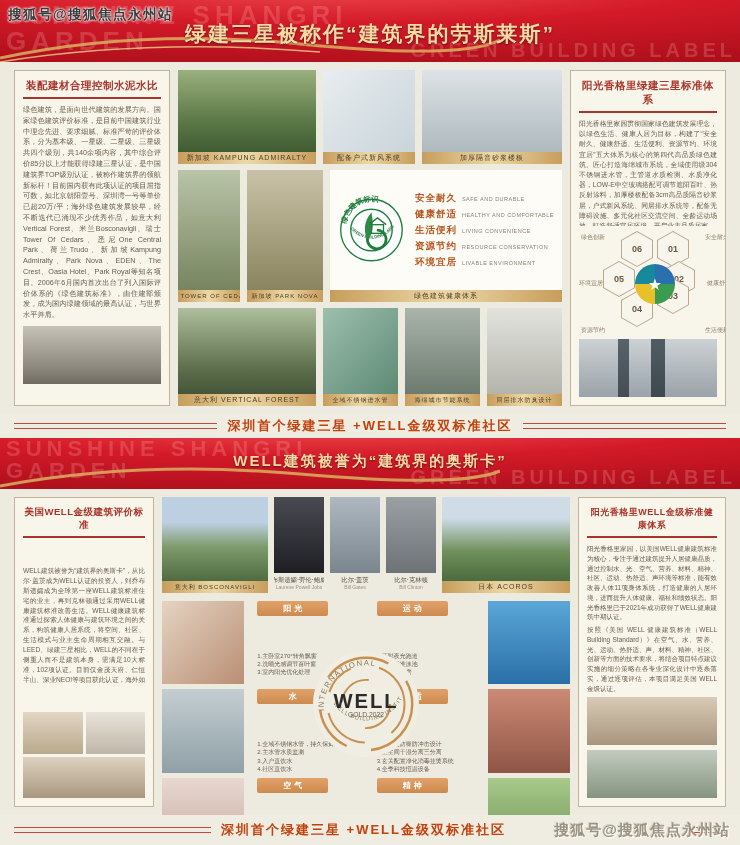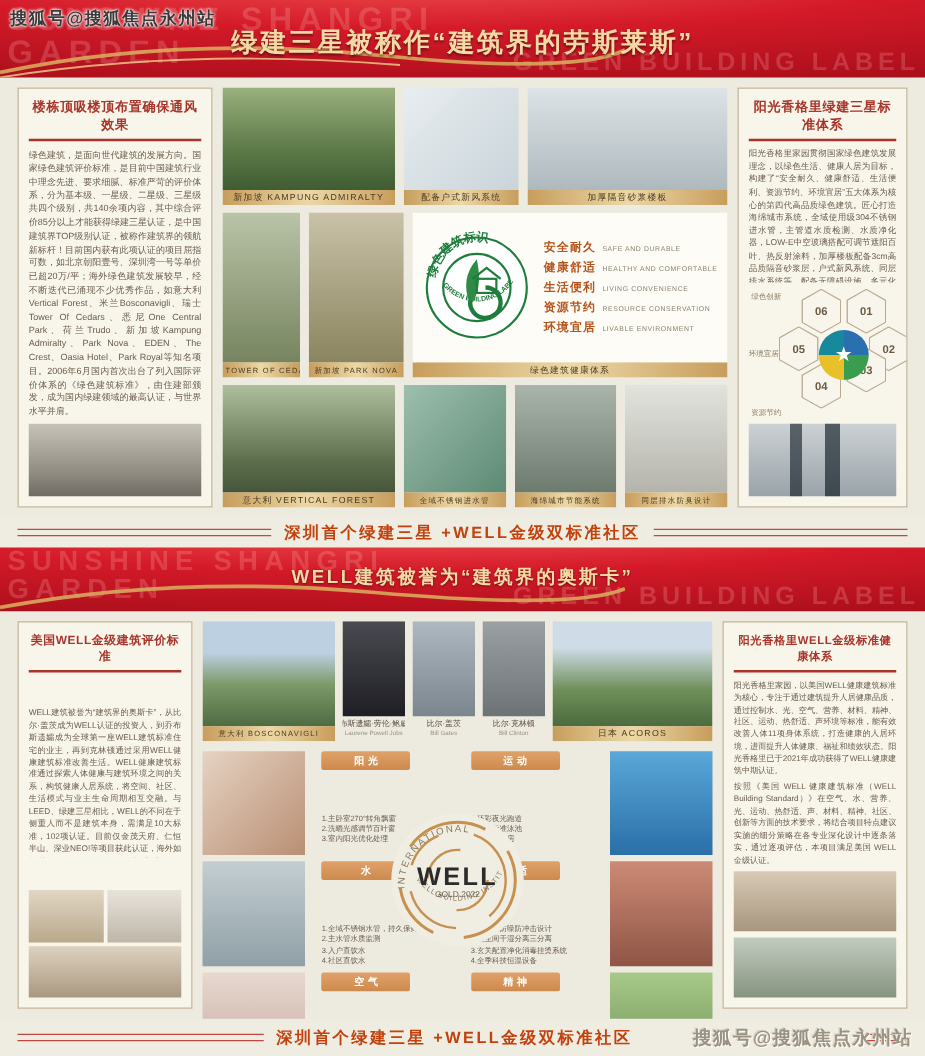--- a/index.html
+++ b/index.html
@@ -19,21 +19,21 @@
   .bwm-right{right:4px;bottom:2px;font-size:20px;letter-spacing:4px;}
   .swoosh{position:absolute;left:0;bottom:0;}
   .wm-top{position:absolute;left:8px;top:6px;font-size:14px;font-weight:bold;color:#3a3a3a;
     text-shadow:0 0 3px #fff,0 0 2px #fff,0 0 1px #fff;letter-spacing:1px;z-index:5;}
 
   
   .sec{display:flex;gap:8px;padding:8px 14px;box-sizing:border-box;}
   .sec1{height:352px;background:#edeadf;}
   .sec2{height:326px;background:#edeadf;}
   .panel{background:#f8f5ea;border:1px solid #c3b499;padding:8px;box-sizing:border-box;display:flex;flex-direction:column;overflow:hidden;}
-  .panelL1{width:156px;}  .panelR1{width:136px;}
+  .panelL1{width:156px;}  .panelR1{width:156px;}
   .panelL2{width:140px;gap:22px;}  .panelR2{width:148px;}
   .mid{flex:1;display:flex;flex-direction:column;min-width:0;}
   .ptitle{color:#a8352b;font-weight:bold;font-size:10.5px;text-align:center;letter-spacing:0.5px;
     padding-bottom:4px;border-bottom:2px solid #a8352b;margin-bottom:6px;flex:0 0 auto;}
   .pbody{font-size:7.2px;color:#6a5c4c;line-height:1.5;text-align:justify;flex:0 1 auto;overflow:hidden;}
 
   
   .img{flex:1 1 auto;min-height:0;}
   .cap{height:12px;flex:0 0 12px;background:linear-gradient(90deg,#c79d5c,#ecd8a6 50%,#c79d5c);
     font-size:7px;color:#4a3a22;display:flex;align-items:center;justify-content:center;letter-spacing:1px;white-space:nowrap;overflow:hidden;}
@@ -138,21 +138,21 @@
       <path d="M0,58 Q140,28 300,44 T500,40" fill="none" stroke="#d9a75c" stroke-width="3" opacity="0.9"></path>
       <path d="M0,62 Q150,38 320,52" fill="none" stroke="#f0cf8e" stroke-width="1.5" opacity="0.8"></path>
     </svg>
     <div class="btitle">绿建三星被称作“建筑界的劳斯莱斯”</div>
     <div class="wm-top">搜狐号@搜狐焦点永州站</div>
   </div>
 
   <div class="sec sec1">
 
     <div class="panel panelL1">
-      <div class="ptitle">楼栋顶吸楼顶布置确保通风效果</div>
+      <div class="ptitle">装配建材合理控制水泥水比</div>
       <div class="pbody">绿色建筑，是面向世代建筑的发展方向。国家绿色建筑评价标准，是目前中国建筑行业中理念先进、要求细腻、标准严苛的评价体系，分为基本级、一星级、二星级、三星级共四个级别，共140余项内容，其中综合评价85分以上才能获得绿建三星认证，是中国建筑界TOP级别认证，被称作建筑界的领航新标杆！目前国内获有此项认证的项目屈指可数，如北京朝阳壹号、深圳湾一号等单价已超20万/平；海外绿色建筑发展较早，经不断迭代已涌现不少优秀作品，如意大利Vertical Forest、米兰Bosconavigli、瑞士Tower Of Cedars、悉尼One Central Park、荷兰Trudo、新加坡Kampung Admiralty、Park Nova、EDEN、The Crest、Oasia Hotel、Park Royal等知名项目。2006年6月国内首次出台了列入国际评价体系的《绿色建筑标准》，由住建部颁发，成为国内绿建领域的最高认证，与世界水平并肩。</div>
       <div class="img ph-entrance" style="flex:0 0 58px;margin-top:5px;"></div>
     </div>
 
     <div class="mid">
       <div class="row r1">
         <div class="card wA">
           <div class="img ph-kampung"></div>
           <div class="cap">新加坡 KAMPUNG ADMIRALTY</div>
         </div>
@@ -251,21 +251,21 @@
             <b>06</b>
           </div>
         <div class="hex" style="left:78px;top:0;">
             <i></i>
             <b>01</b>
           </div>
         <div class="hex" style="left:24px;top:30px;">
             <i></i>
             <b>05</b>
           </div>
-        <div class="hex" style="left:96px;top:30px;">
+        <div class="hex" style="left:84px;top:30px;">
             <i></i>
             <b>02</b>
           </div>
         <div class="hex" style="left:42px;top:60px;">
             <i></i>
             <b>04</b>
           </div>
         <div class="hex" style="left:78px;top:47px;">
             <i></i>
             <b>03</b>

